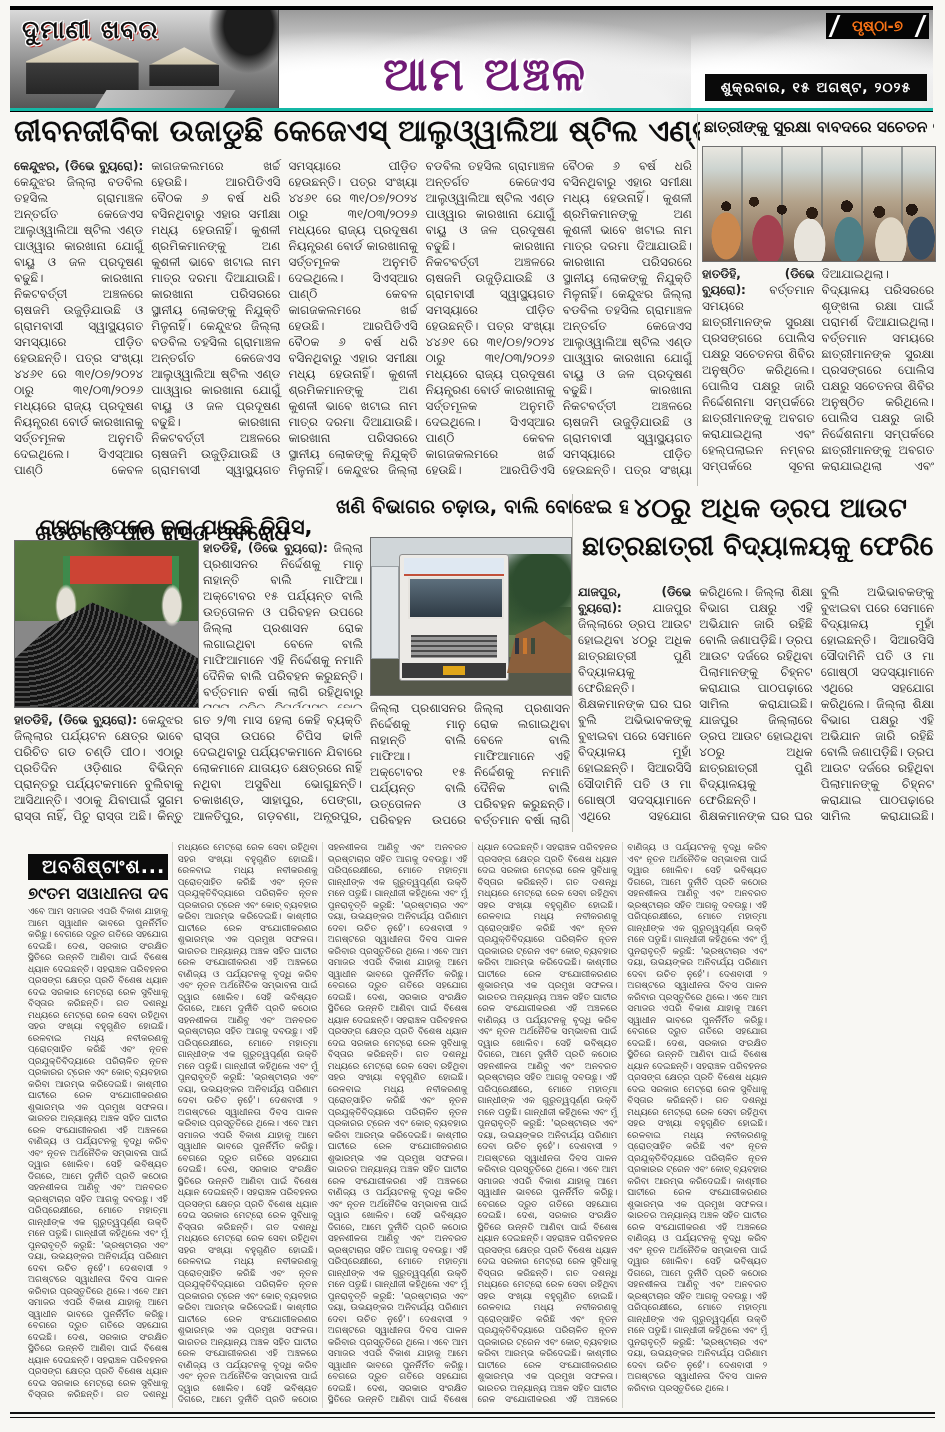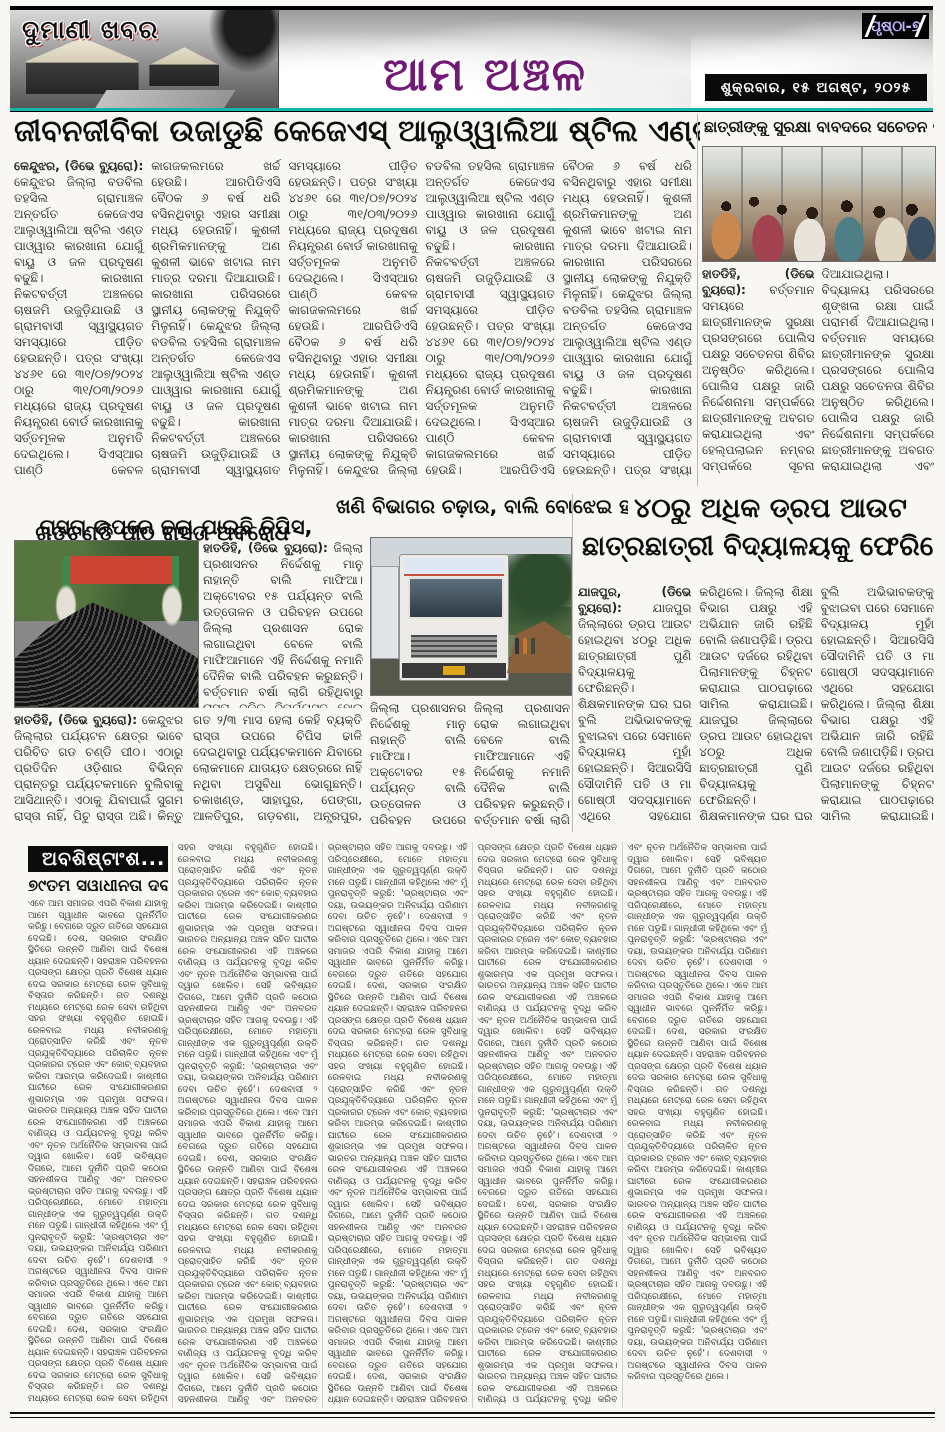--- a/index.html
+++ b/index.html
@@ -26,22 +26,22 @@
   .logo-title{position:absolute;left:12px;top:5px;font-size:25px;font-weight:bold;color:#101010;letter-spacing:1px;
         text-shadow:-1px -1px 0 #fff,1px -1px 0 #fff,-1px 1px 0 #fff,1px 1px 0 #fff,2px 2px 0 rgba(190,30,20,.85);}
   .mast-mid{position:relative;flex:1 1 auto;overflow:hidden;}
   .ph-clouds{position:absolute;inset:0;background:
      radial-gradient(ellipse at 18% 95%,#ffffff 0 26%,transparent 55%),
      radial-gradient(ellipse at 62% 110%,#f2f2f2 0 38%,transparent 65%),
      linear-gradient(180deg,#9a9a9a 0%,#c7c7c7 30%,#f4f4f4 62%,#d3d3d3 100%);}
   .mast-title{position:absolute;left:0;right:0;bottom:6px;text-align:center;font-size:46px;font-weight:bold;color:#701a75;
         letter-spacing:2px;text-shadow:0 0 2px #fff,0 0 4px #fff,2px 2px 0 #fff,-2px -2px 0 #fff;white-space:nowrap;}
   .mast-right{position:relative;width:242px;height:100%;flex:0 0 auto;overflow:hidden;}
-  .page-chip{position:absolute;top:3px;right:4px;background:#050505;color:#c4b5fd;font-size:15px;font-weight:bold;
-        padding:4px 8px;white-space:nowrap;margin-left:38px;}
+  .page-chip{position:absolute;top:3px;right:4px;background:#050505;color:#f97316;font-size:15px;font-weight:bold;
+        padding:4px 26px;white-space:nowrap;margin-left:38px;}
   .page-chip::before,.page-chip::after{content:"";position:absolute;top:2px;bottom:2px;width:3px;background:#fff;transform:skewX(-22deg);}
   .page-chip::before{left:7px;} .page-chip::after{right:7px;}
   .date-bar{position:absolute;bottom:7px;right:6px;left:14px;background:#0a0a0a;color:#fff;font-size:14px;
         font-weight:bold;text-align:center;padding:5px 0;letter-spacing:1px;white-space:nowrap;overflow:hidden;}
 
   
   .hl{font-weight:bold;color:#0d0d0d;white-space:nowrap;overflow:hidden;}
   .a1-headline{left:14px;top:113px;width:686px;font-size:30px;}
   .pol-headline{left:704px;top:118px;width:230px;font-size:15.5px;text-align:center;}
   .chips-h1{left:14px;top:515px;width:324px;font-size:21px;text-align:center;}
@@ -110,21 +110,21 @@
   .tk-sand{position:absolute;right:0;bottom:14%;width:32%;height:36%;background:#8a5f3c;
      clip-path:polygon(0 100%,14% 32%,58% 8%,100% 42%,100% 100%);}
   .tk-p1,.tk-p2,.tk-p3{position:absolute;bottom:26%;width:4px;height:16px;}
   .tk-p1{right:26%;background:#2e3440;} .tk-p2{right:22%;background:#c9772f;} .tk-p3{right:18%;background:#3d4a3a;}
 
   
   .rem-wrap{left:28px;top:842px;width:889px;height:566px;column-count:6;column-gap:10px;
      column-rule:1px solid #cfcfc6;column-fill:auto;font-size:9px;line-height:11.5px;
      text-align:justify;color:#242424;overflow:hidden;}
   .rem-box{background:#0c0c0c;color:#fff;font-size:19px;font-weight:bold;text-align:center;
-     padding:7px 14px;margin:4px 0 8px 0;letter-spacing:1px;white-space:nowrap;overflow:hidden;}
+     padding:7px 14px;margin:12px 0 8px 0;letter-spacing:1px;white-space:nowrap;overflow:hidden;}
   .rem-subhead{font-size:16.5px;font-weight:bold;color:#0d0d0d;margin:0 0 7px 0;white-space:nowrap;overflow:hidden;}
   .b-rule1{left:10px;top:1412px;width:925px;height:0;border-top:2px solid #111;}
   .b-rule2{left:10px;top:1417px;width:925px;height:0;border-top:1px solid #111;}
 </style>
 </head>
 <body>
 
 <div class="page">
 
   <div class="abs masthead">

